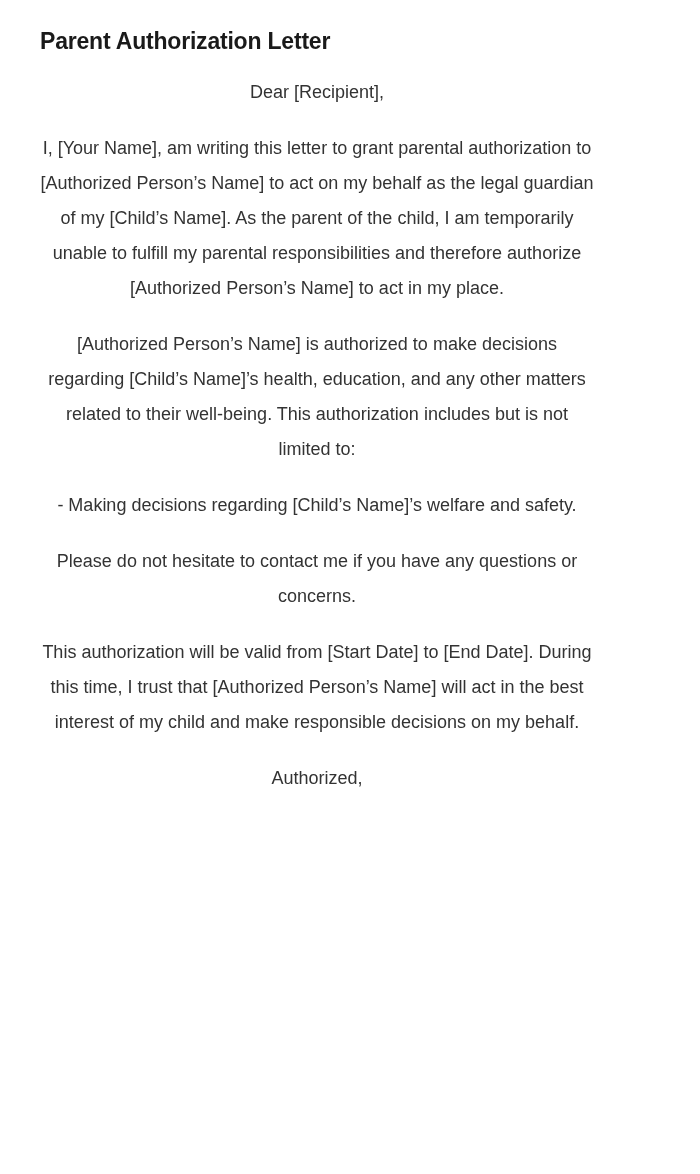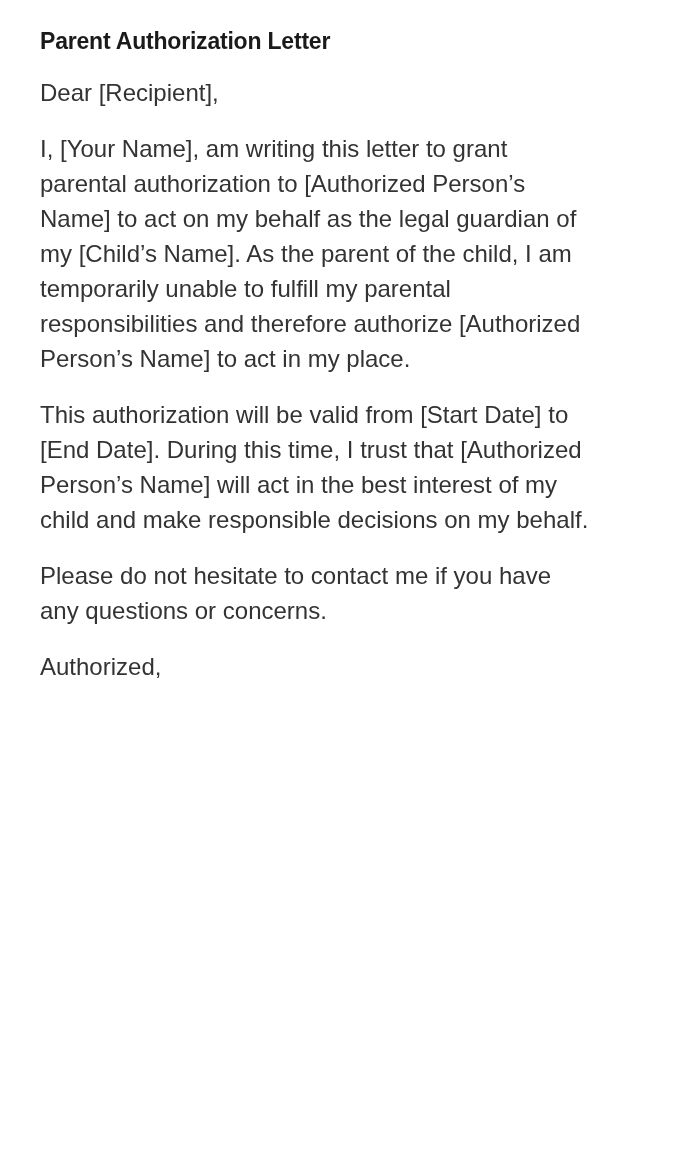--- a/index.html
+++ b/index.html
@@ -28,37 +28,40 @@
     font-weight: 700;
     color: var(--heading-color);
     margin: 0 0 19px 0;
     line-height: 30px;
     letter-spacing: -0.2px;
   }
   .salutation,
   .para,
   .closing,
   .signature {
-    font-size: 24px;
+    font-size: 18px;
     font-weight: 400;
     color: var(--body-color);
     line-height: 35px;
     margin: 11px 0 21px 0;
     max-width: 612px;
+    text-align: center;
   }
 </style>
 </head>
 <body>
 
 <div class="page">
   <h1 class="doc-title">Parent Authorization Letter</h1>
 
   <p class="salutation">Dear [Recipient],</p>
 
   <div>
       <p class="para">I, [Your Name], am writing this letter to grant parental authorization to [Authorized Person’s Name] to act on my behalf as the legal guardian of my [Child’s Name]. As the parent of the child, I am temporarily unable to fulfill my parental responsibilities and therefore authorize [Authorized Person’s Name] to act in my place.</p>
+      <p class="para">[Authorized Person’s Name] is authorized to make decisions regarding [Child’s Name]’s health, education, and any other matters related to their well-being. This authorization includes but is not limited to:</p>
+      <p class="para">- Making decisions regarding [Child’s Name]’s welfare and safety.</p>
+      <p class="para">Please do not hesitate to contact me if you have any questions or concerns.</p>
       <p class="para">This authorization will be valid from [Start Date] to [End Date]. During this time, I trust that [Authorized Person’s Name] will act in the best interest of my child and make responsible decisions on my behalf.</p>
-      <p class="para">Please do not hesitate to contact me if you have any questions or concerns.</p>
     </div>
 
   <p class="closing">Authorized,</p>
 
 </div>
 
 </body></html>

